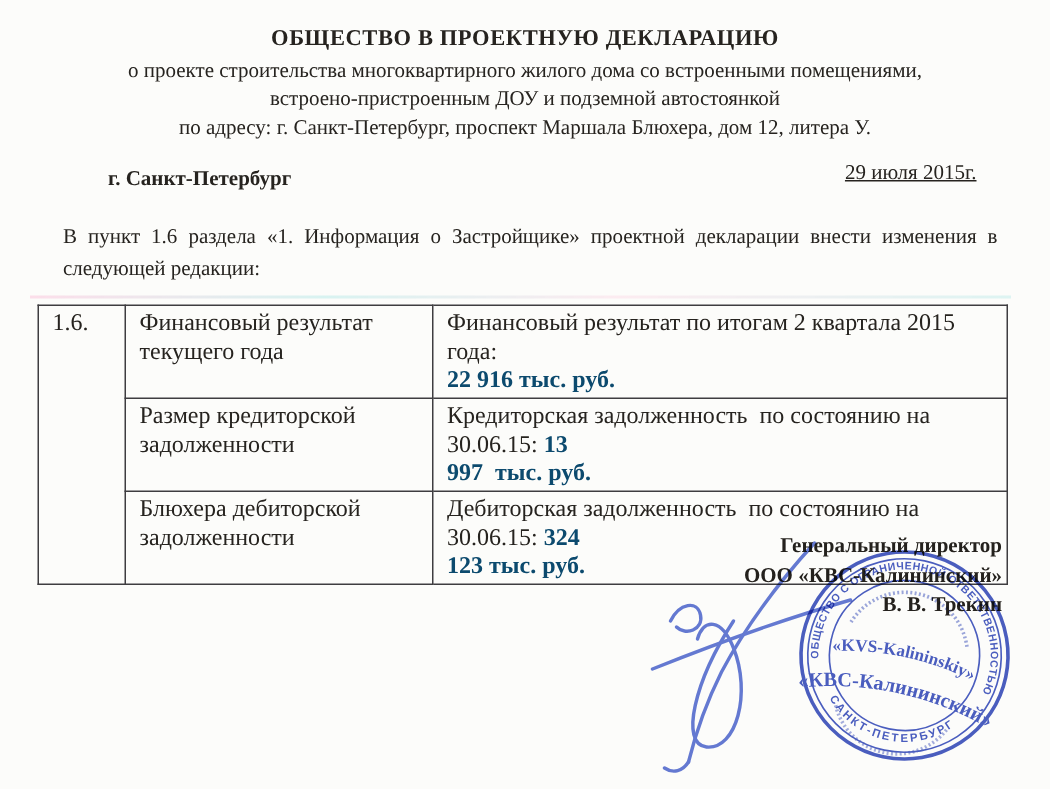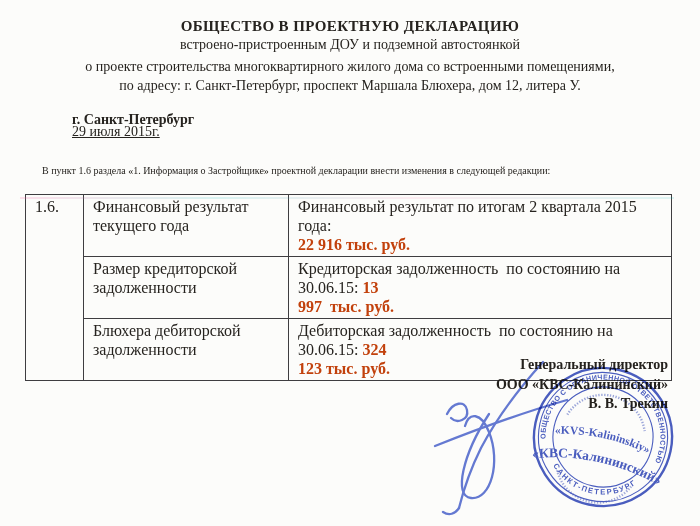--- a/index.html
+++ b/index.html
@@ -26,48 +26,47 @@
     font-size:14px;
     line-height:19px;
   }
   .subtitle.first { margin-top:3px; }
   .meta {
     display:flex;
     justify-content:space-between;
     margin-top:17px;
     padding:0 22px 0 45px;
     font-size:14px;
-    flex-direction:column;
   }
   .meta .city { font-weight:600; }
   .meta .date { margin-top:-4px;text-decoration:underline; }
   .intro {
     margin:20px 8px 0 15px;
-    font-size:10px;
+    font-size:14px;
     line-height:21px;
     text-align:justify;
   }
   table.decl {
     border-collapse:collapse;
     table-layout:fixed;
     width:647px;
     margin:13px 0 0 -2px;
     font-size:16px;
   }
   table.decl td {
     border:1.6px solid #3e3d40;
     vertical-align:top;
     padding:2px 7px 2px 9px;
     line-height:19px;
   }
   td.num   { width:41px;  padding-left:7px; }
   td.label { width:188px; }
   td.value { text-align:left; }
   .vline { white-space:pre-wrap; }
-  .vline b { color:#c2410c; }
+  .vline b { color:#0c4a6e; }
   
   .scan-artifact {
     position:absolute;
     left:20px; top:197px;
     width:654px; height:2px;
     background:linear-gradient(90deg,
       rgba(255,90,160,.18), rgba(0,190,190,.14) 30%,
       rgba(255,90,160,.10) 60%, rgba(0,190,190,.12));
     filter:blur(.4px);
     pointer-events:none;
@@ -90,22 +89,22 @@
   .handsig{ left:425px; top:350px; opacity:.85; }
   .stamp text { font-family:"Liberation Sans","DejaVu Sans",sans-serif; }
   .stamp .names { font-family:"Liberation Serif","DejaVu Serif",serif; }
 </style>
 </head>
 <body>
 
 <div class="page">
 
   <div class="title">ОБЩЕСТВО В ПРОЕКТНУЮ ДЕКЛАРАЦИЮ</div>
+  <div class="subtitle first">о проекте строительства многоквартирного жилого дома со встроенными помещениями,</div>
   <div class="subtitle">встроено-пристроенным ДОУ и подземной автостоянкой</div>
-  <div class="subtitle first">о проекте строительства многоквартирного жилого дома со встроенными помещениями,</div>
   <div class="subtitle">по адресу: г. Санкт-Петербург, проспект Маршала Блюхера, дом 12, литера У.</div>
 
   <div class="meta">
     <span class="city">г. Санкт-Петербург</span>
     <span class="date">29 июля 2015г.</span>
   </div>
 
   <div class="intro">В пункт 1.6 раздела «1. Информация о Застройщике» проектной декларации внести изменения в следующей редакции:</div>
 
   <div class="scan-artifact"></div>

